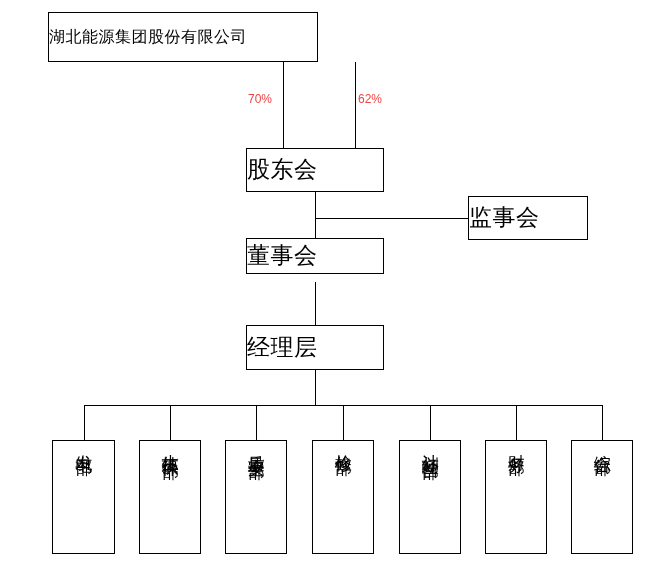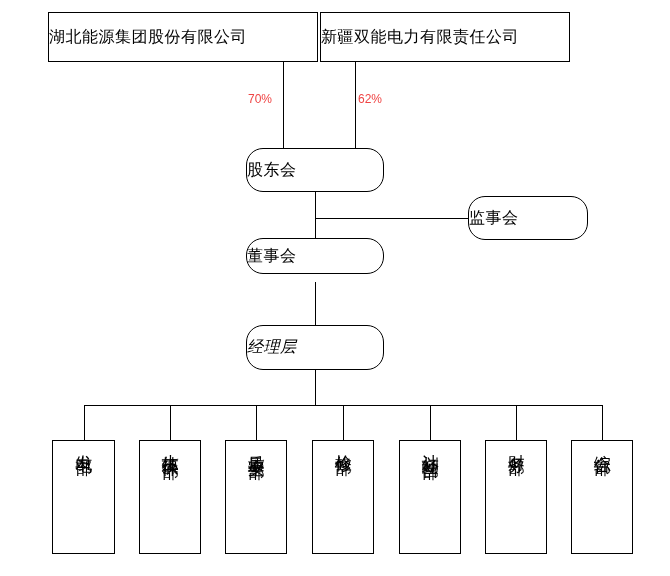--- a/index.html
+++ b/index.html
@@ -27,21 +27,21 @@
     text-align: center;
   }
   .box-label {
     display: block;
     line-height: 1.18;
     letter-spacing: 0.5px;
   }
   
   .top-box { font-size: 16px; }
   
-  .mid-box { font-size: 16px; border-radius: 17px; }
+  .mid-box { font-size: 23px; }
   
   .dept-box {
     writing-mode: vertical-rl;
     text-orientation: upright;
     font-size: 17px;
   }
   .dept-box .box-label {
     writing-mode: vertical-rl;
     text-orientation: upright;
     letter-spacing: 2px;
@@ -68,23 +68,20 @@
 </style>
 </head>
 <body>
 
 <div id="chart">
 
   <div class="box top-box" style="left:48px; top:12px; width:270px; height:50px;">
     <span class="box-label">湖北能源集团股份有限公司</span>
   </div>
 
-  <div class="box top-box" style="left:320px; top:12px; width:250px; height:50px;">
-    <span class="box-label">新疆双能电力有限责任公司</span>
-  </div>
 
   <div class="vline" style="left:283px; top:62px; height:86px;"></div>
   <div class="pct" style="left:248px; top:92px;">70%</div>
 
   <div class="vline" style="left:355px; top:62px; height:86px;"></div>
   <div class="pct" style="left:358px; top:92px;">62%</div>
 
   <div class="box mid-box" style="left:246px; top:148px; width:138px; height:44px;">
     <span class="box-label">股东会</span>
   </div>
@@ -96,21 +93,21 @@
   <div class="box mid-box" style="left:468px; top:196px; width:120px; height:44px;">
     <span class="box-label">监事会</span>
   </div>
 
   <div class="box mid-box" style="left:246px; top:238px; width:138px; height:36px;">
     <span class="box-label">董事会</span>
   </div>
 
   <div class="vline" style="left:315px; top:282px; height:43px;"></div>
 
-  <div class="box mid-box" style="left:246px; top:325px; width:138px; height:45px;font-style:italic;">
+  <div class="box mid-box" style="left:246px; top:325px; width:138px; height:45px;">
     <span class="box-label">经理层</span>
   </div>
 
   <div class="vline" style="left:315px; top:370px; height:35px;"></div>
   <div class="hline" style="left:84px; top:405px; width:518px;"></div>
 
   <div class="vline" style="left:84px;  top:405px; height:35px;"></div>
   <div class="vline" style="left:170px; top:405px; height:35px;"></div>
   <div class="vline" style="left:256px; top:405px; height:35px;"></div>
   <div class="vline" style="left:343px; top:405px; height:35px;"></div>

